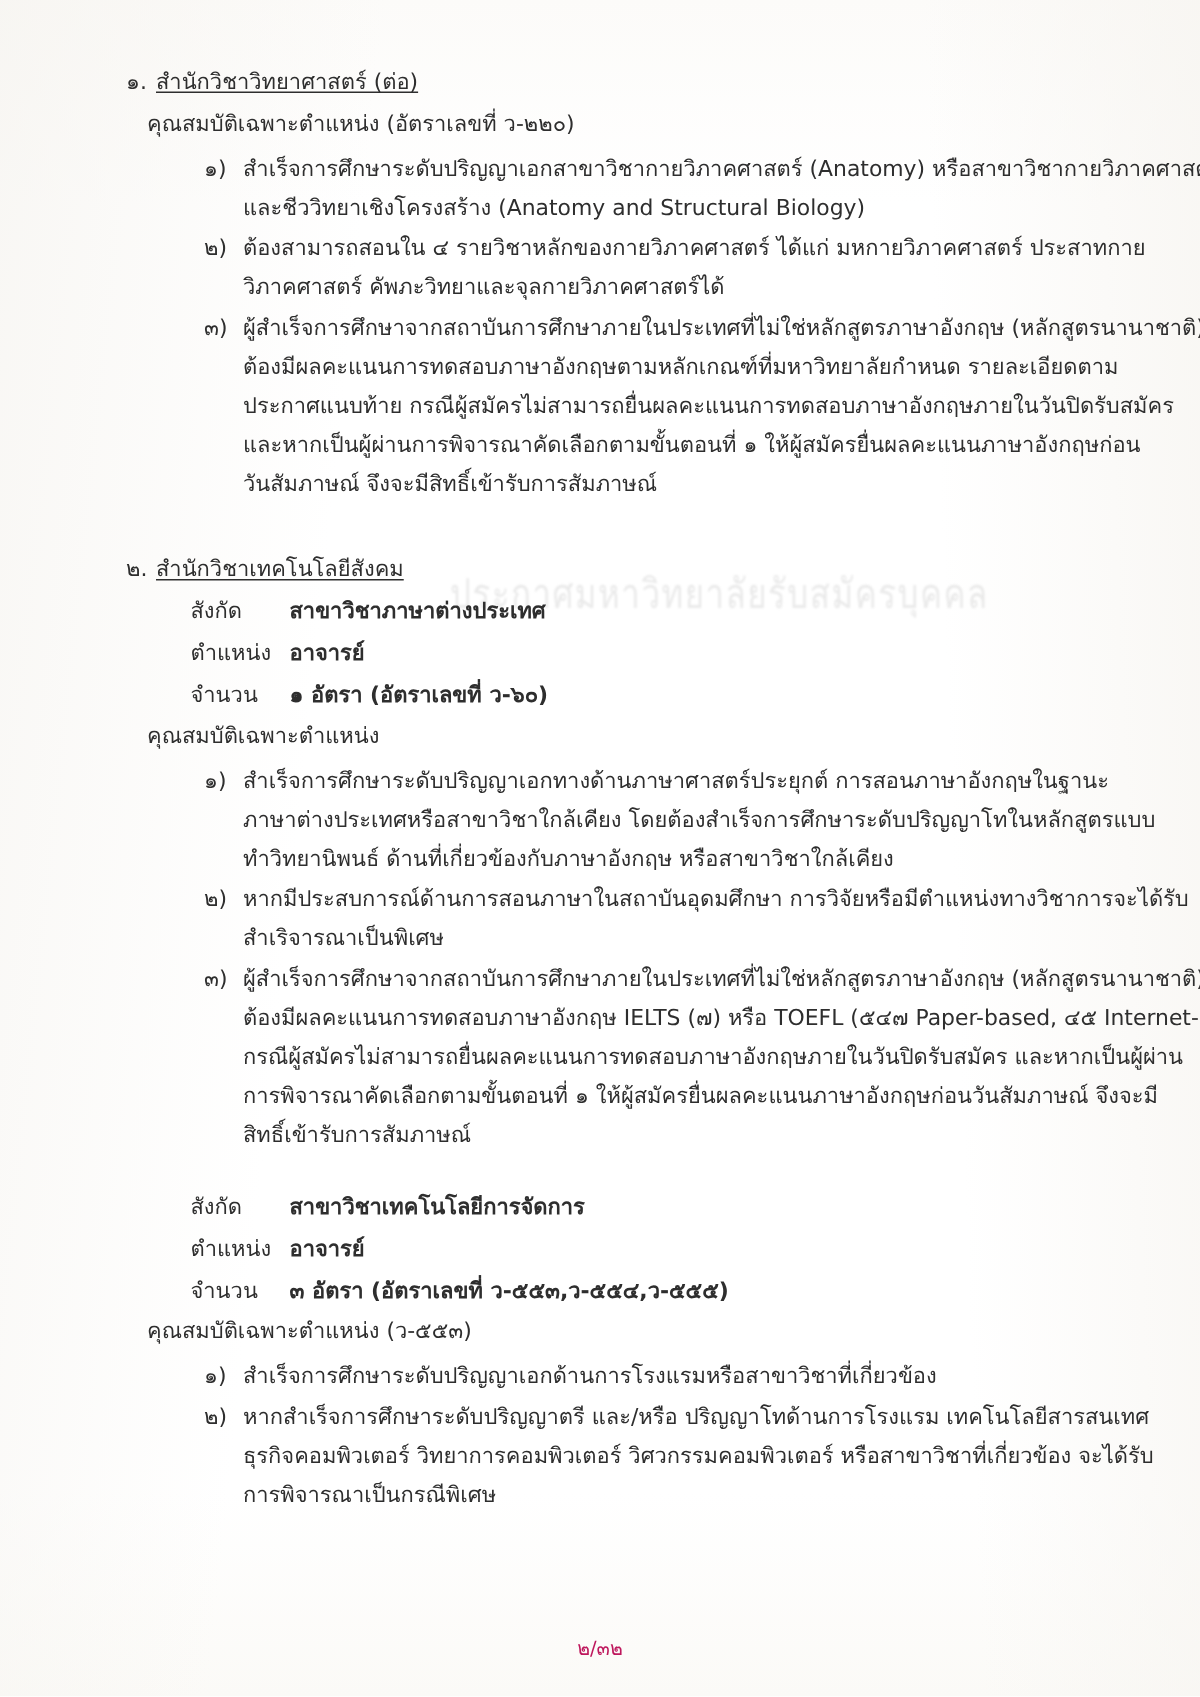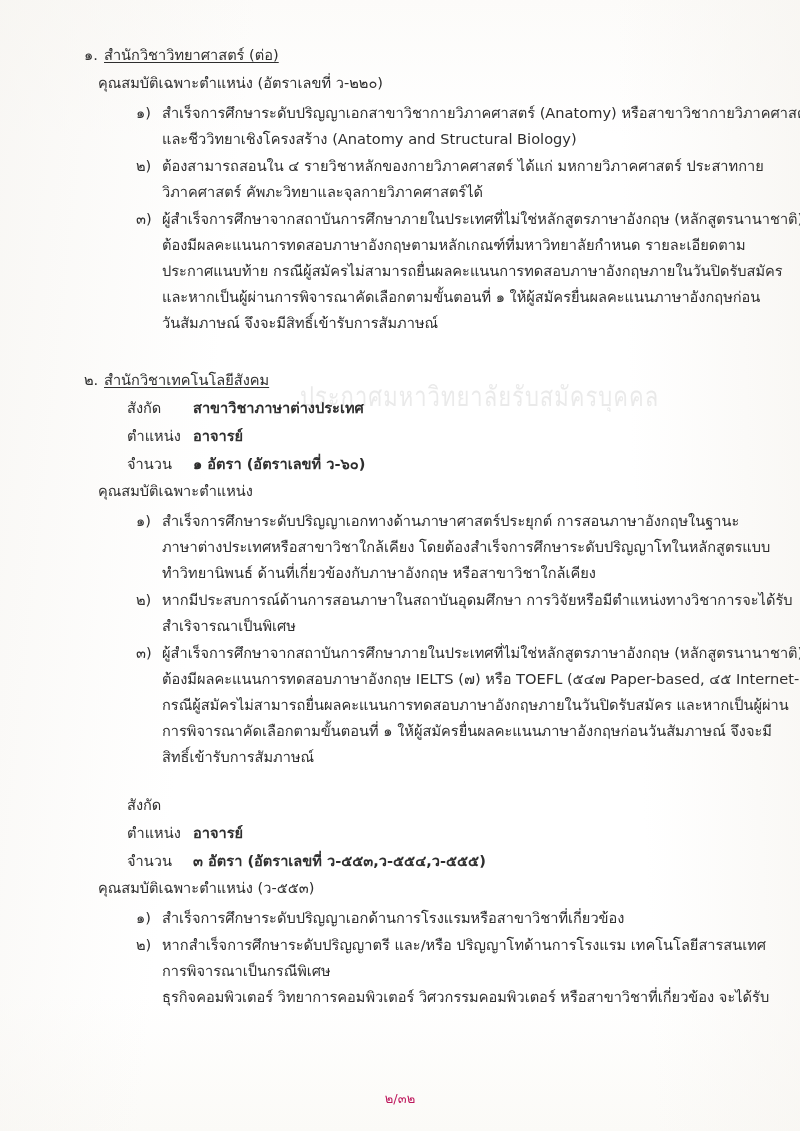--- a/index.html
+++ b/index.html
@@ -239,20 +239,21 @@
             </span>
           </li>
         </ul>
       </div>
 
       <div class="gap-md"></div>
 
       <div>
         <div class="meta-row">
           <span class="meta-label">สังกัด</span>
+          <span class="meta-value">สาขาวิชาเทคโนโลยีการจัดการ</span>
         </div>
         <div class="meta-row">
           <span class="meta-label">ตำแหน่ง</span>
           <span class="meta-value">อาจารย์</span>
         </div>
         <div class="meta-row">
           <span class="meta-label">จำนวน</span>
           <span class="meta-value">๓ อัตรา (อัตราเลขที่ ว-๕๕๓,ว-๕๕๔,ว-๕๕๕)</span>
         </div>
 
@@ -262,22 +263,22 @@
           <li class="qual-item">
             <span class="qual-marker">๑)</span>
             <span class="qual-text">
               <span class="ln">สำเร็จการศึกษาระดับปริญญาเอกด้านการโรงแรมหรือสาขาวิชาที่เกี่ยวข้อง</span>
             </span>
           </li>
           <li class="qual-item">
             <span class="qual-marker">๒)</span>
             <span class="qual-text">
               <span class="ln">หากสำเร็จการศึกษาระดับปริญญาตรี และ/หรือ ปริญญาโทด้านการโรงแรม เทคโนโลยีสารสนเทศ</span>
+              <span class="ln">ธุรกิจคอมพิวเตอร์ วิทยาการคอมพิวเตอร์ วิศวกรรมคอมพิวเตอร์ หรือสาขาวิชาที่เกี่ยวข้อง จะได้รับ</span>
               <span class="ln">การพิจารณาเป็นกรณีพิเศษ</span>
-              <span class="ln">ธุรกิจคอมพิวเตอร์ วิทยาการคอมพิวเตอร์ วิศวกรรมคอมพิวเตอร์ หรือสาขาวิชาที่เกี่ยวข้อง จะได้รับ</span>
             </span>
           </li>
         </ul>
       </div>
     </div>
 
   </div>
 
   <div class="footer-pageno">๒/๓๒</div>
 

